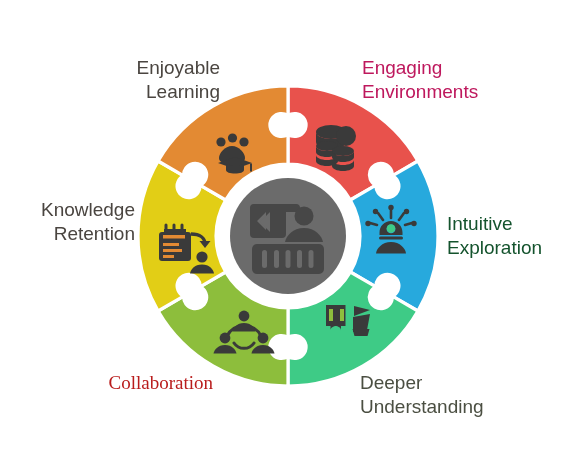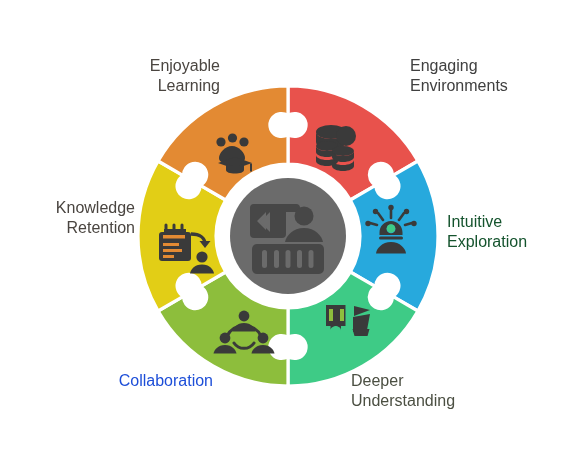--- a/index.html
+++ b/index.html
@@ -15,33 +15,33 @@
     font-family: "Liberation Sans", sans-serif;
   }
   #canvas {
     position: absolute;
     left: 0; top: 0;
     width: 576px;
     height: 456px;
   }
   .label {
     position: absolute;
-    font-size: 16px;
+    font-size: 19px;
     line-height: 1.28;
     color: #4a4540;
     white-space: pre-line;
   }
 
   
   #lbl-enjoyable-learning   { right: 356px; top: 56px;  text-align: right; }
-  #lbl-engaging-env         { left: 362px;  top: 56px;  text-align: left; color:#404040;margin-left:48px; }
+  #lbl-engaging-env         { left: 362px;  top: 56px;  text-align: left; color:#be185d; }
   #lbl-knowledge-retention  { right: 441px; top: 198px; text-align: right; }
   #lbl-intuitive-expl       { left: 447px;  top: 212px; text-align: left; color:#14532d; }
-  #lbl-collaboration        { right: 363px; top: 371px; text-align: right; color:#1d4ed8; }
-  #lbl-deeper-understanding { left: 351px;  top: 371px; text-align: left; color:#4b4f42; }
+  #lbl-collaboration        { right: 363px; top: 371px; text-align: right; color:#b91c1c;font-family:Liberation Serif, serif; }
+  #lbl-deeper-understanding { left: 360px;  top: 371px; text-align: left; color:#4b4f42; }
 </style>
 </head>
 <body>
 
 <div id="canvas">
   <svg width="576" height="456" viewBox="0 0 576 456">
     <defs>
       
     </defs>
     <g id="segments-group">

